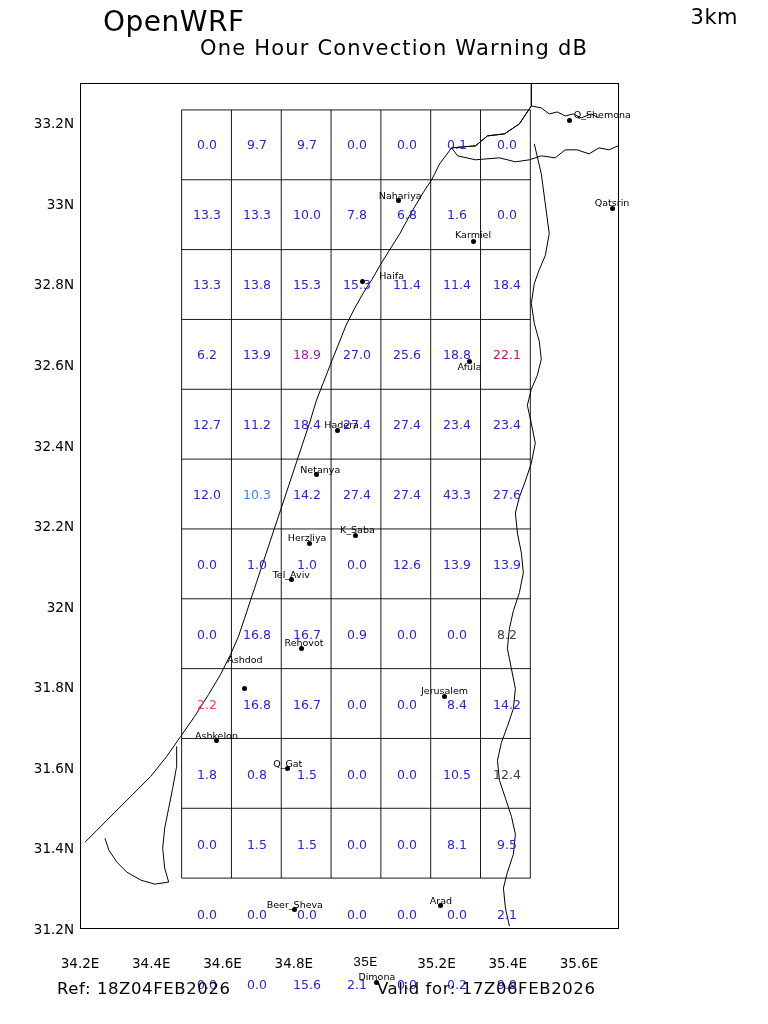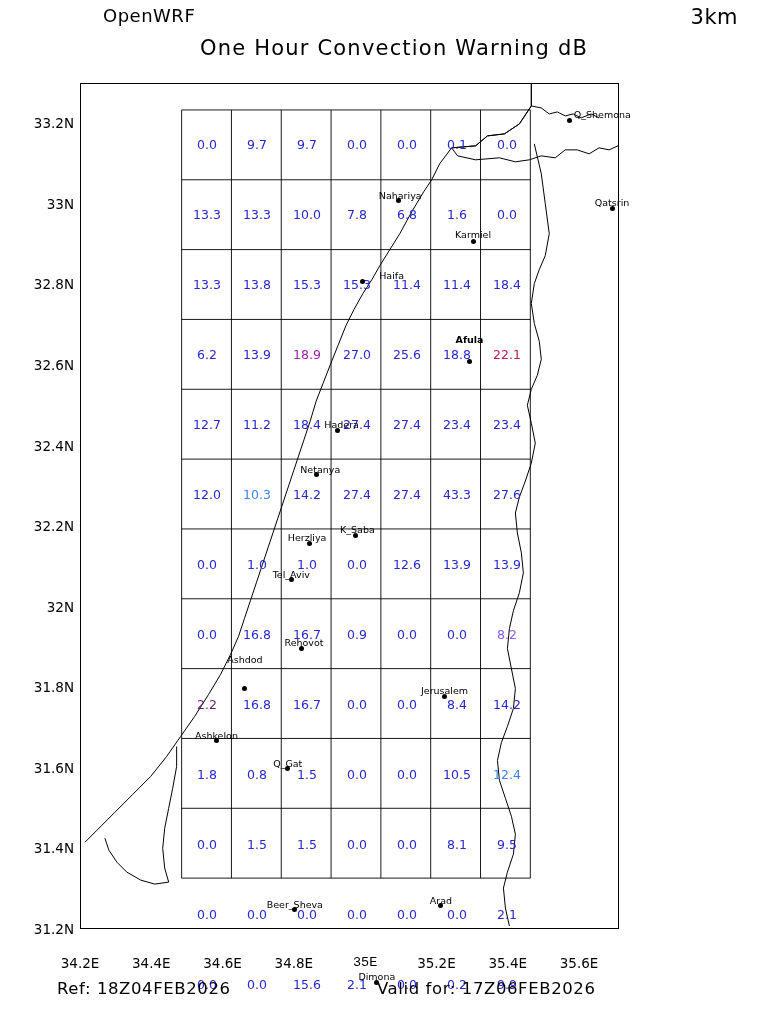--- a/index.html
+++ b/index.html
@@ -19,21 +19,21 @@
     position: absolute;
     left: 0; top: 0;
     width: 768px;
     height: 1024px;
   }
   
   .hdr-left {
     position: absolute;
     left: 103px;
     top: 5px;
-    font-size: 18px;
+    font-size: 28px;
     letter-spacing: 0.5px;
   }
   .hdr-right {
     position: absolute;
     right: 30px;
     top: 5px;
     font-size: 21px;
     letter-spacing: 0.5px;
   }
   .hdr-sub {
@@ -225,35 +225,35 @@
         <div class="cellval" style="left: 276px; top: 473px; color: rgb(39, 39, 208);">0.0</div>
         <div class="cellval" style="left: 326px; top: 473px; color: rgb(39, 39, 208);">12.6</div>
         <div class="cellval" style="left: 376px; top: 473px; color: rgb(39, 39, 208);">13.9</div>
         <div class="cellval" style="left: 426px; top: 473px; color: rgb(39, 39, 208);">13.9</div>
         <div class="cellval" style="left: 126px; top: 543px; color: rgb(39, 39, 208);">0.0</div>
         <div class="cellval" style="left: 176px; top: 543px; color: rgb(39, 39, 208);">16.8</div>
         <div class="cellval" style="left: 226px; top: 543px; color: rgb(39, 39, 208);">16.7</div>
         <div class="cellval" style="left: 276px; top: 543px; color: rgb(39, 39, 208);">0.9</div>
         <div class="cellval" style="left: 326px; top: 543px; color: rgb(39, 39, 208);">0.0</div>
         <div class="cellval" style="left: 376px; top: 543px; color: rgb(39, 39, 208);">0.0</div>
-        <div class="cellval" style="left: 426px; top: 543px; color: #8b5cf6;">8.2</div>
-        <div class="cellval" style="left: 126px; top: 613px; color: #701a75;">2.2</div>
+        <div class="cellval" style="left: 426px; top: 543px; color: #404040;">8.2</div>
+        <div class="cellval" style="left: 126px; top: 613px; color: #ef4444;">2.2</div>
         <div class="cellval" style="left: 176px; top: 613px; color: rgb(39, 39, 208);">16.8</div>
         <div class="cellval" style="left: 226px; top: 613px; color: rgb(39, 39, 208);">16.7</div>
         <div class="cellval" style="left: 276px; top: 613px; color: rgb(39, 39, 208);">0.0</div>
         <div class="cellval" style="left: 326px; top: 613px; color: rgb(39, 39, 208);">0.0</div>
         <div class="cellval" style="left: 376px; top: 613px; color: rgb(39, 39, 208);">8.4</div>
         <div class="cellval" style="left: 426px; top: 613px; color: rgb(39, 39, 208);">14.2</div>
         <div class="cellval" style="left: 126px; top: 683px; color: rgb(39, 39, 208);">1.8</div>
         <div class="cellval" style="left: 176px; top: 683px; color: rgb(39, 39, 208);">0.8</div>
         <div class="cellval" style="left: 226px; top: 683px; color: rgb(39, 39, 208);">1.5</div>
         <div class="cellval" style="left: 276px; top: 683px; color: rgb(39, 39, 208);">0.0</div>
         <div class="cellval" style="left: 326px; top: 683px; color: rgb(39, 39, 208);">0.0</div>
         <div class="cellval" style="left: 376px; top: 683px; color: rgb(39, 39, 208);">10.5</div>
-        <div class="cellval" style="left: 426px; top: 683px; color: #3b82f6;">12.4</div>
+        <div class="cellval" style="left: 426px; top: 683px; color: #404040;">12.4</div>
         <div class="cellval" style="left: 126px; top: 753px; color: rgb(39, 39, 208);">0.0</div>
         <div class="cellval" style="left: 176px; top: 753px; color: rgb(39, 39, 208);">1.5</div>
         <div class="cellval" style="left: 226px; top: 753px; color: rgb(39, 39, 208);">1.5</div>
         <div class="cellval" style="left: 276px; top: 753px; color: rgb(39, 39, 208);">0.0</div>
         <div class="cellval" style="left: 326px; top: 753px; color: rgb(39, 39, 208);">0.0</div>
         <div class="cellval" style="left: 376px; top: 753px; color: rgb(39, 39, 208);">8.1</div>
         <div class="cellval" style="left: 426px; top: 753px; color: rgb(39, 39, 208);">9.5</div>
         <div class="cellval" style="left: 126px; top: 823px; color: rgb(39, 39, 208);">0.0</div>
         <div class="cellval" style="left: 176px; top: 823px; color: rgb(39, 39, 208);">0.0</div>
         <div class="cellval" style="left: 226px; top: 823px; color: rgb(39, 39, 208);">0.0</div>
@@ -274,21 +274,21 @@
         <div class="city-lbl" style="left: 521.307px; top: 25.2571px;">Q_Shemona</div>
         <div class="city-dot" style="left: 531.079px; top: 124.886px;"></div>
         <div class="city-lbl" style="left: 531.079px; top: 112.886px;">Qatsrin</div>
         <div class="city-dot" style="left: 317.221px; top: 116.829px;"></div>
         <div class="city-lbl" style="left: 319.221px; top: 105.829px;">Nahariya</div>
         <div class="city-dot" style="left: 392.071px; top: 157.114px;"></div>
         <div class="city-lbl" style="left: 392.071px; top: 145.114px;">Karmiel</div>
         <div class="city-dot" style="left: 281.579px; top: 197.4px;"></div>
         <div class="city-lbl" style="left: 281.579px; top: 186.4px; margin-left: 29px;">Haifa</div>
         <div class="city-dot" style="left: 388.507px; top: 277.971px;"></div>
-        <div class="city-lbl" style="left: 388.507px; top: 250px; font-weight: bold;">Afula</div>
+        <div class="city-lbl" style="left: 388.507px; top: 277px;">Afula</div>
         <div class="city-dot" style="left: 256.629px; top: 346.457px;"></div>
         <div class="city-lbl" style="left: 260.629px; top: 335.457px;">Hadera</div>
         <div class="city-dot" style="left: 235.243px; top: 390.771px;"></div>
         <div class="city-lbl" style="left: 239.243px; top: 379.771px;">Netanya</div>
         <div class="city-dot" style="left: 274.45px; top: 451.2px;"></div>
         <div class="city-lbl" style="left: 276.45px; top: 440.2px;">K_Saba</div>
         <div class="city-dot" style="left: 228.114px; top: 459.257px;"></div>
         <div class="city-lbl" style="left: 226.114px; top: 448.257px;">Herzliya</div>
         <div class="city-dot" style="left: 210.293px; top: 495.514px;"></div>
         <div class="city-lbl" style="left: 210.293px; top: 484.514px;">Tel_Aviv</div>

